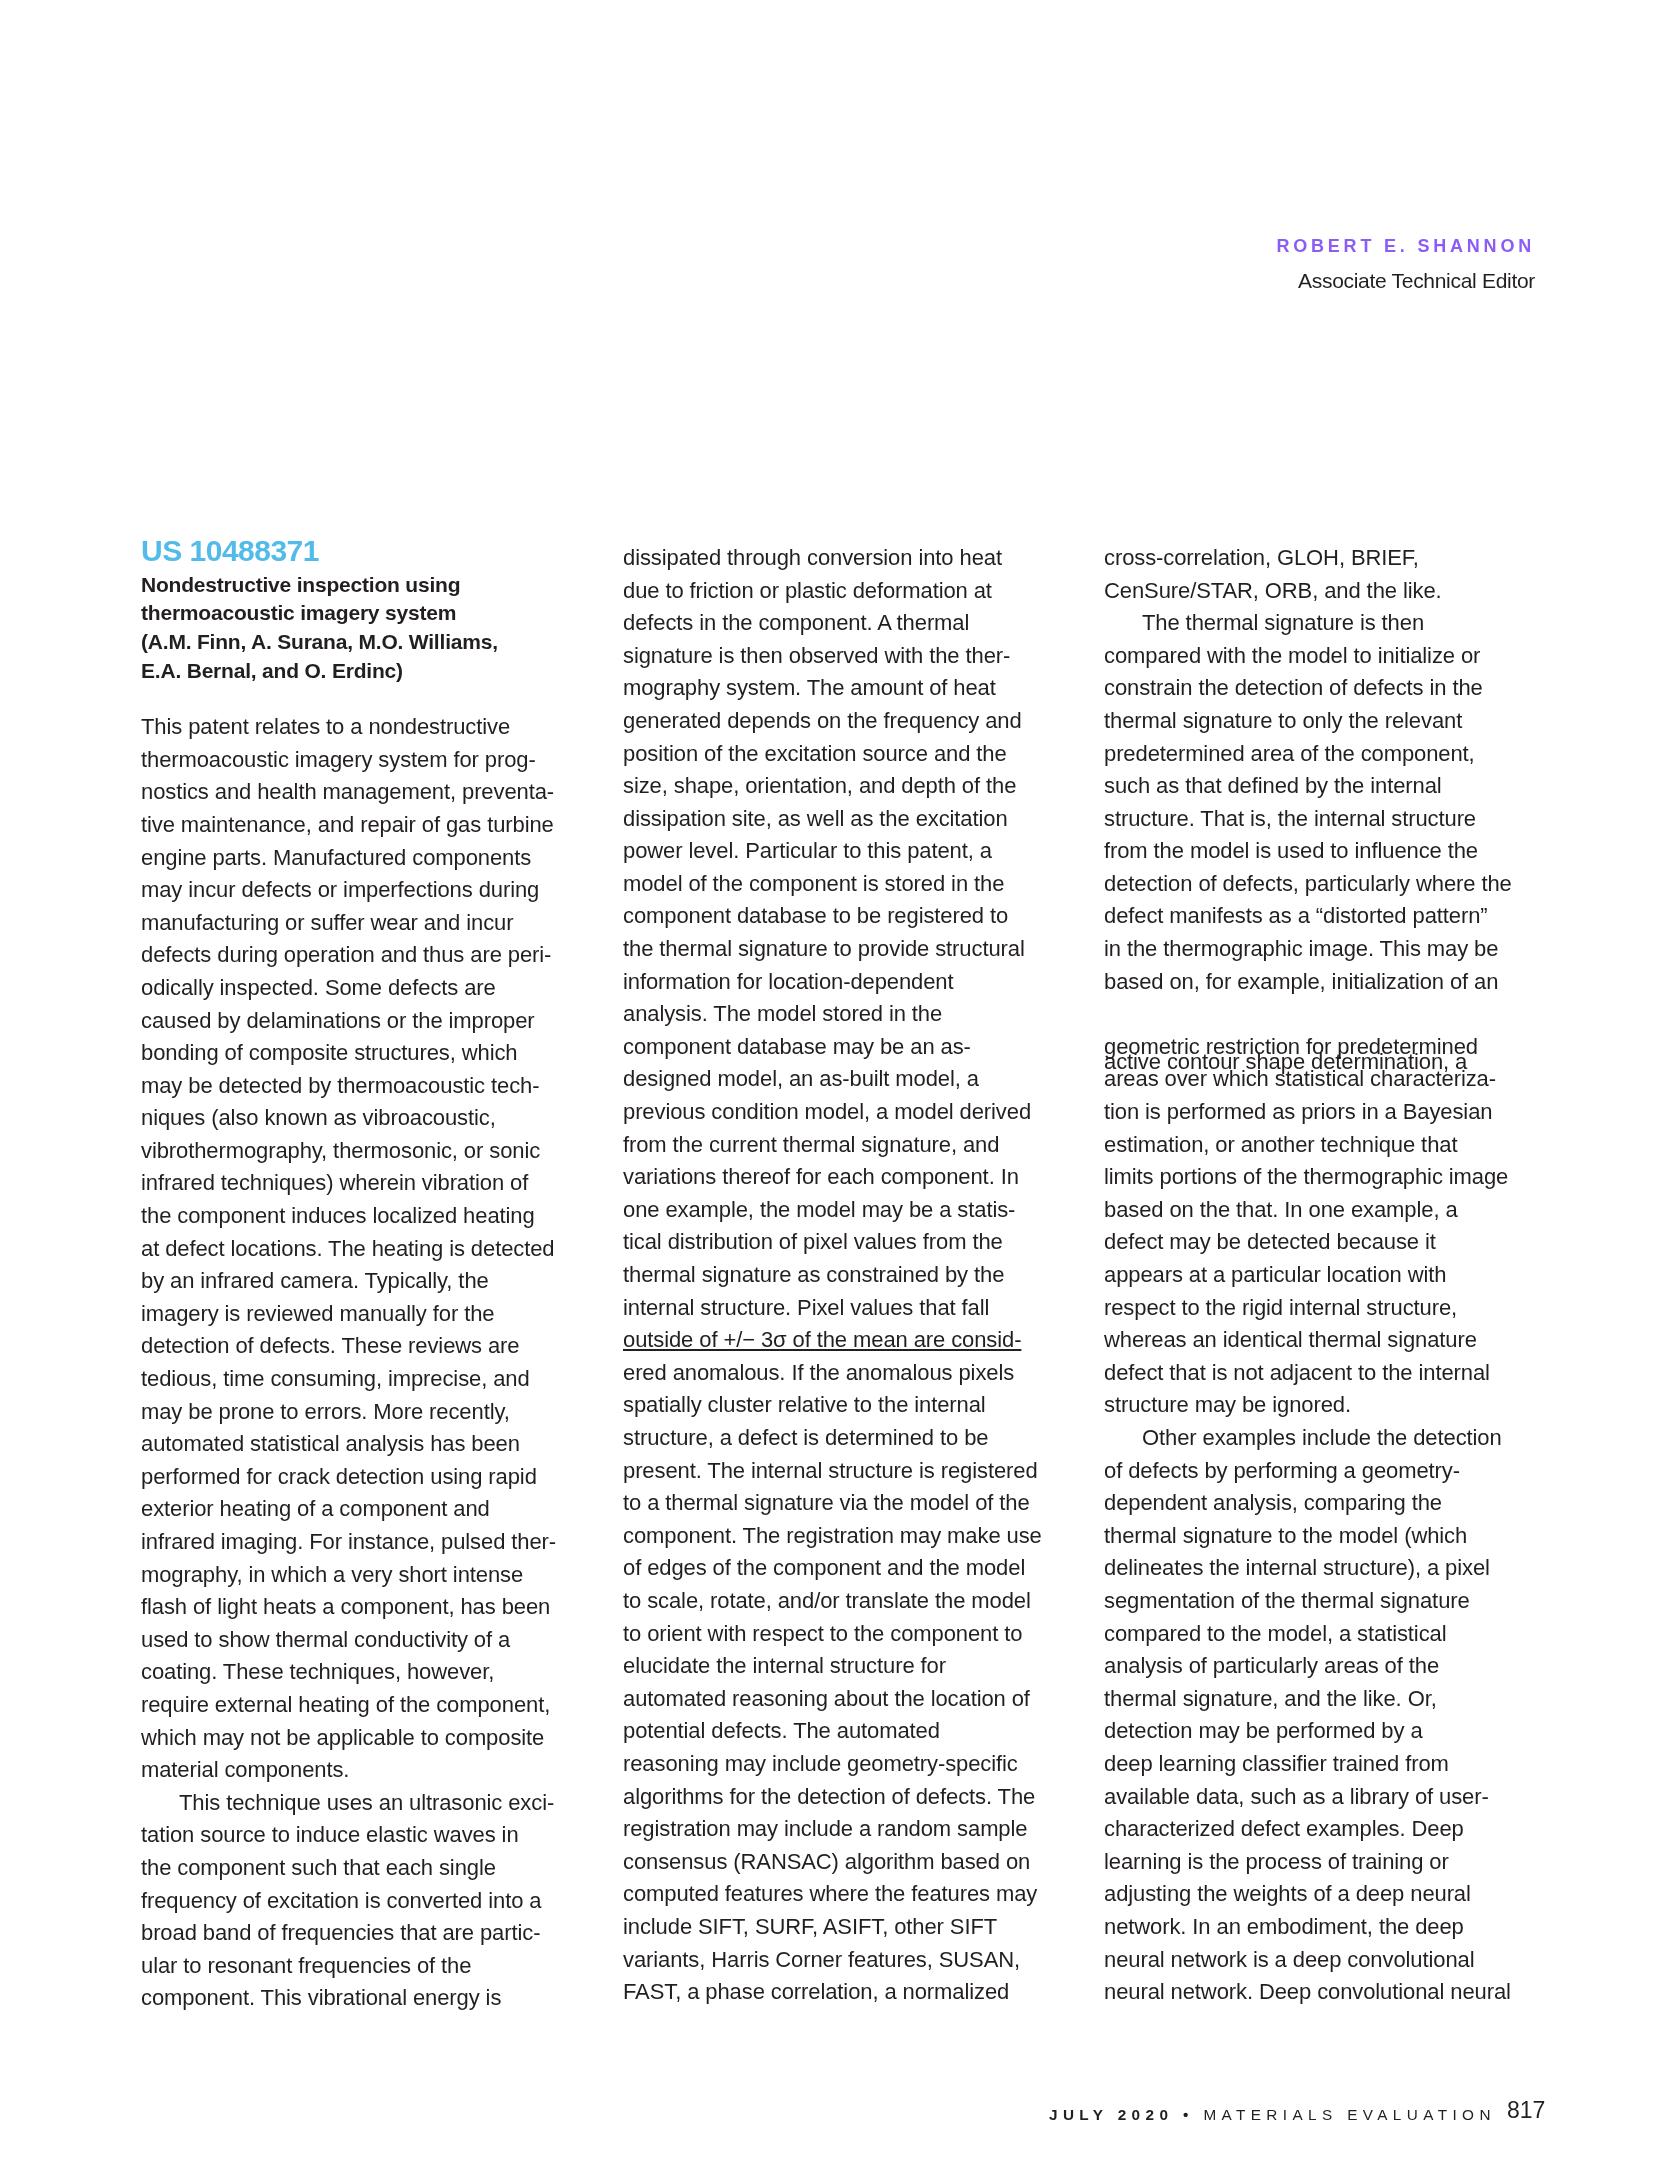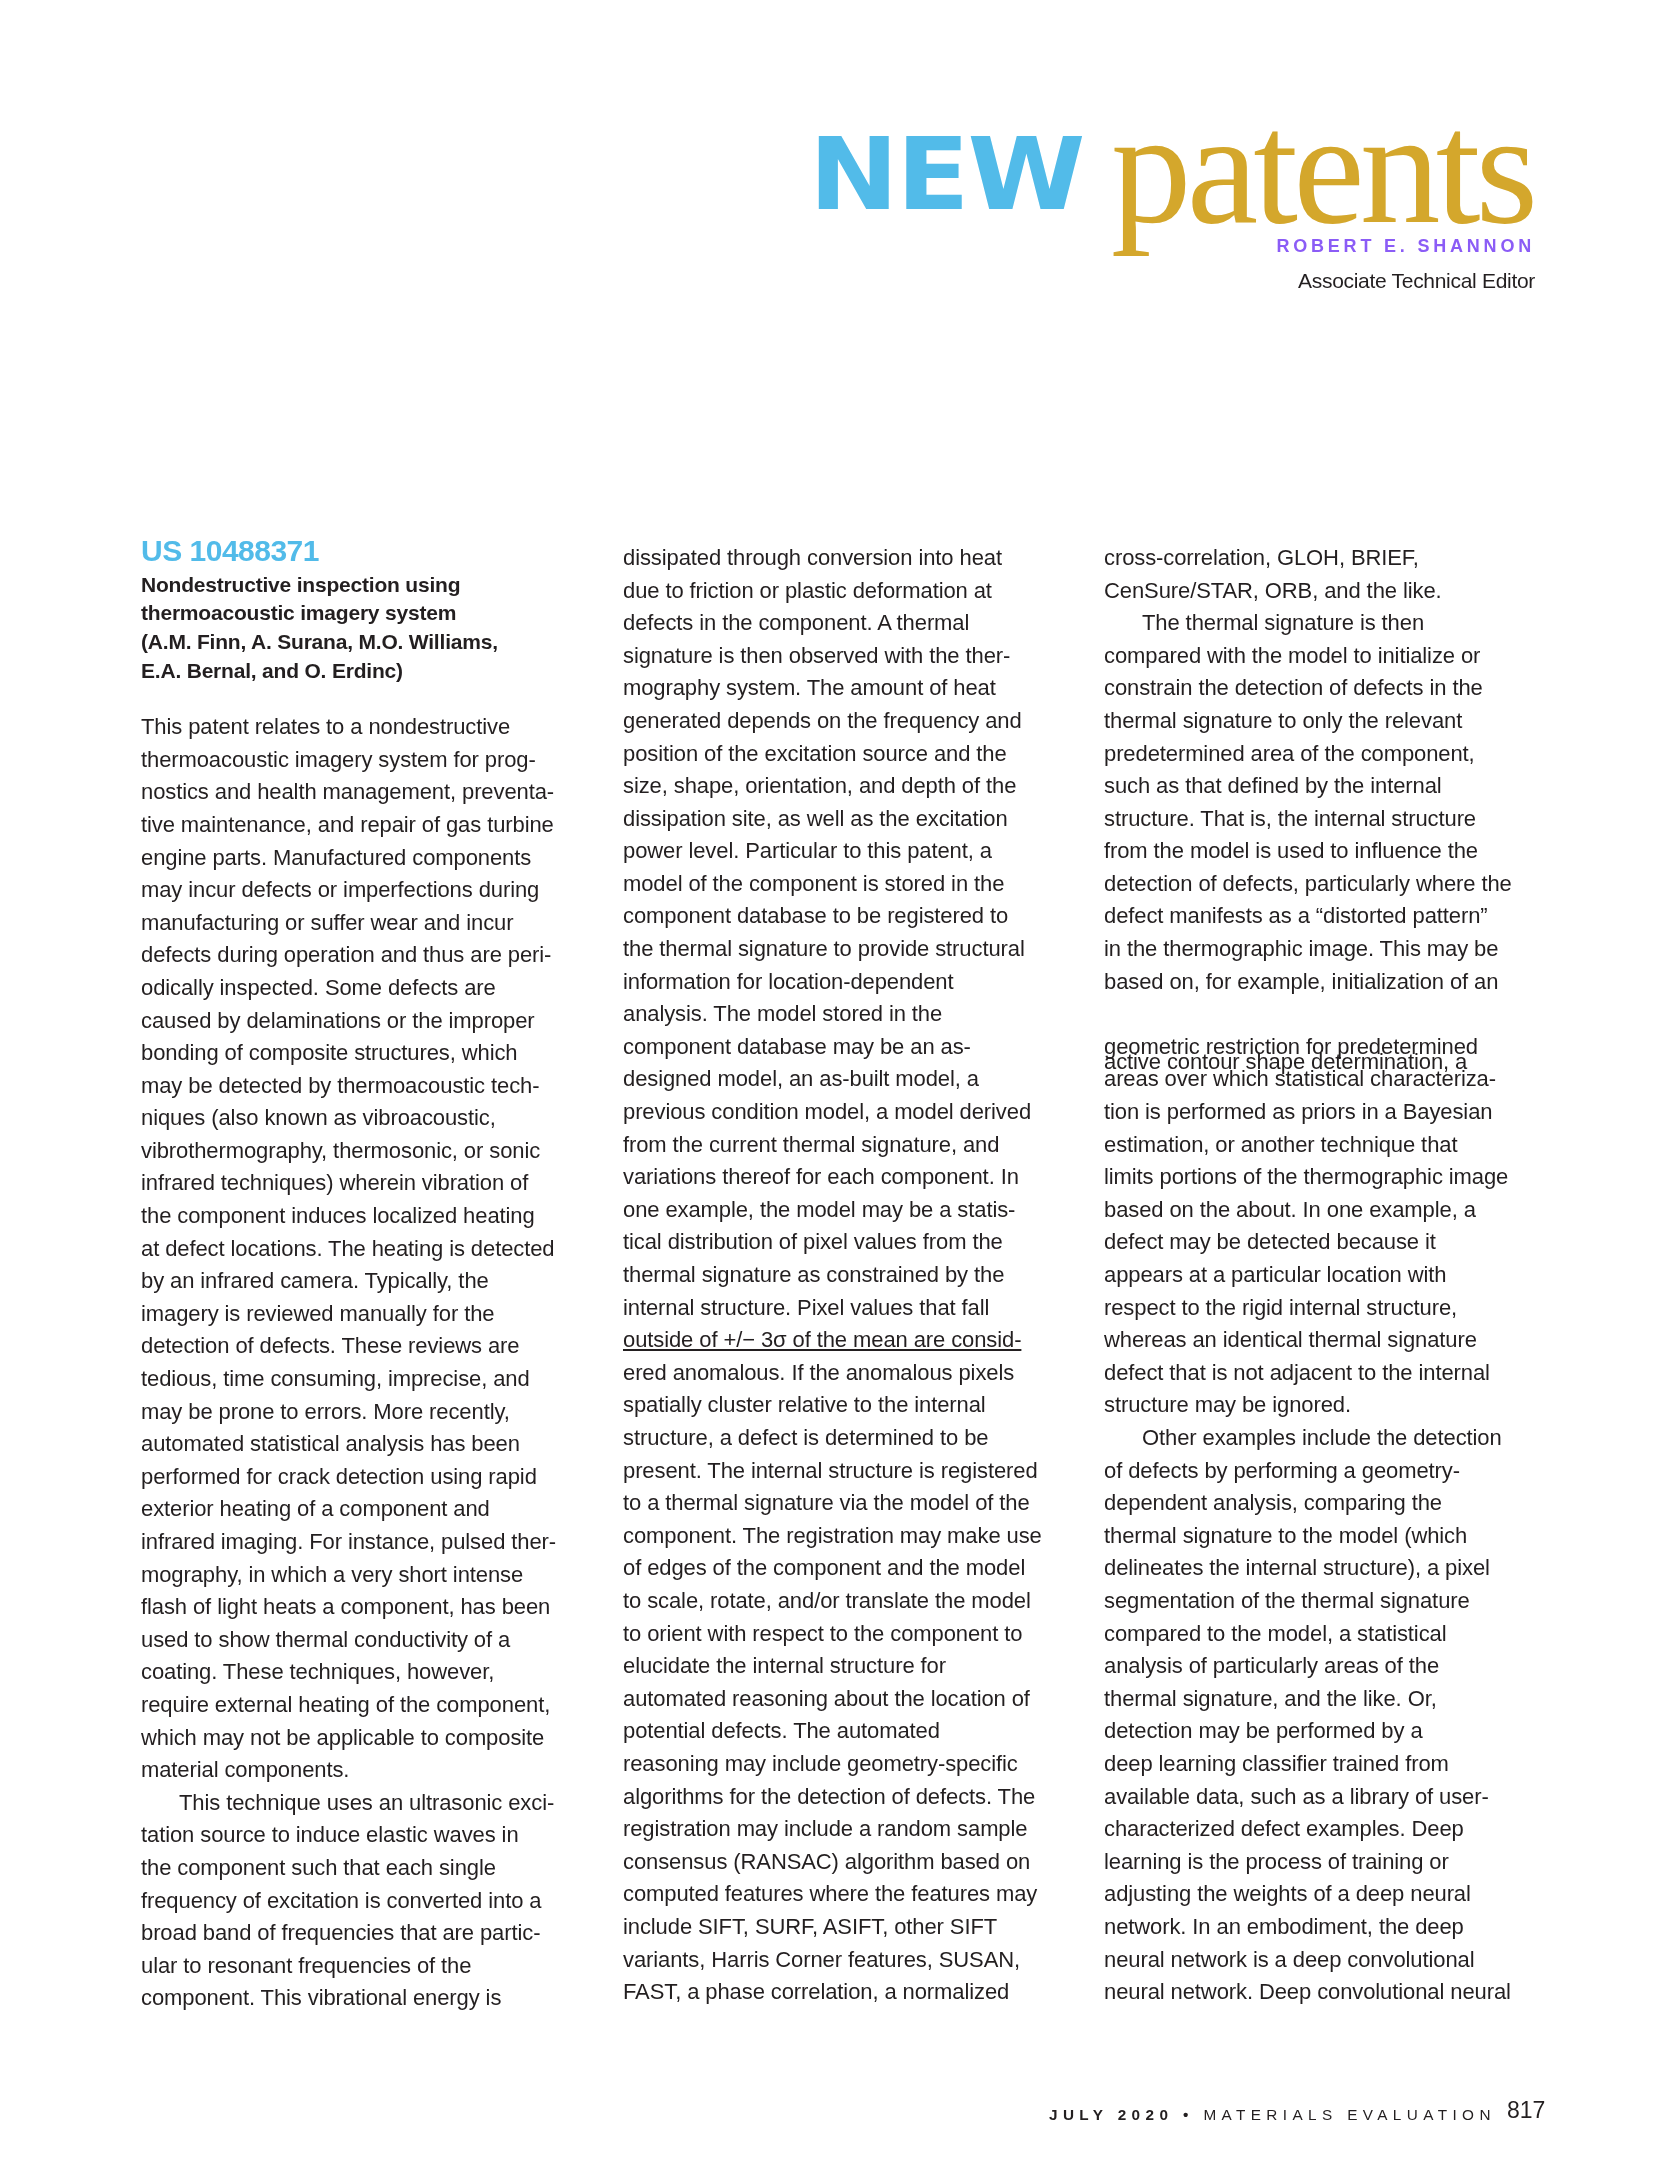--- a/index.html
+++ b/index.html
@@ -58,24 +58,20 @@
   .page-number {
     position: absolute; left: 1507px; top: 2097px;
     font-family: "Liberation Sans", sans-serif; font-size: 23px; color: #231f20; line-height: 27px;
   }
 </style>
 </head>
 <body>
 
 <div class="page">
 
-  <div class="masthead">
-    <span class="mh-new">NEW</span>
-    <span class="mh-patents">patents</span>
-  </div>
   <div class="editor-name">ROBERT E. SHANNON</div>
   <div class="editor-role">Associate Technical Editor</div>
 
   <div class="patent-number">US 10488371</div>
   <div id="title-block">
       <div class="patent-title-line" style="top: 570px;">Nondestructive inspection using</div>
       <div class="patent-title-line" style="top: 598px;">thermoacoustic imagery system</div>
       <div class="patent-title-line" style="top: 627px;">(A.M. Finn, A. Surana, M.O. Williams,</div>
       <div class="patent-title-line" style="top: 656px;">E.A. Bernal, and O. Erdinc)</div>
     </div>
@@ -184,21 +180,21 @@
         <div class="line" style="left: 1104px; top: 869px;">detection of defects, particularly where the</div>
         <div class="line" style="left: 1104px; top: 901px;">defect manifests as a “distorted pattern”</div>
         <div class="line" style="left: 1104px; top: 934px;">in the thermographic image. This may be</div>
         <div class="line" style="left: 1104px; top: 967px;">based on, for example, initialization of an</div>
         <div class="line" style="left: 1104px; top: 999px; margin-top: 48px;">active contour shape determination, a</div>
         <div class="line" style="left: 1104px; top: 1032px;">geometric restriction for predetermined</div>
         <div class="line" style="left: 1104px; top: 1064px;">areas over which statistical characteriza-</div>
         <div class="line" style="left: 1104px; top: 1097px;">tion is performed as priors in a Bayesian</div>
         <div class="line" style="left: 1104px; top: 1130px;">estimation, or another technique that</div>
         <div class="line" style="left: 1104px; top: 1162px;">limits portions of the thermographic image</div>
-        <div class="line" style="left: 1104px; top: 1195px;">based on the about. In one example, a</div>
+        <div class="line" style="left: 1104px; top: 1195px;">based on the that. In one example, a</div>
         <div class="line" style="left: 1104px; top: 1227px;">defect may be detected because it</div>
         <div class="line" style="left: 1104px; top: 1260px;">appears at a particular location with</div>
         <div class="line" style="left: 1104px; top: 1293px;">respect to the rigid internal structure,</div>
         <div class="line" style="left: 1104px; top: 1325px;">whereas an identical thermal signature</div>
         <div class="line" style="left: 1104px; top: 1358px;">defect that is not adjacent to the internal</div>
         <div class="line" style="left: 1104px; top: 1390px;">structure may be ignored.</div>
         <div class="line indent" style="left: 1104px; top: 1423px;">Other examples include the detection</div>
         <div class="line" style="left: 1104px; top: 1456px;">of defects by performing a geometry-</div>
         <div class="line" style="left: 1104px; top: 1488px;">dependent analysis, comparing the</div>
         <div class="line" style="left: 1104px; top: 1521px;">thermal signature to the model (which</div>

